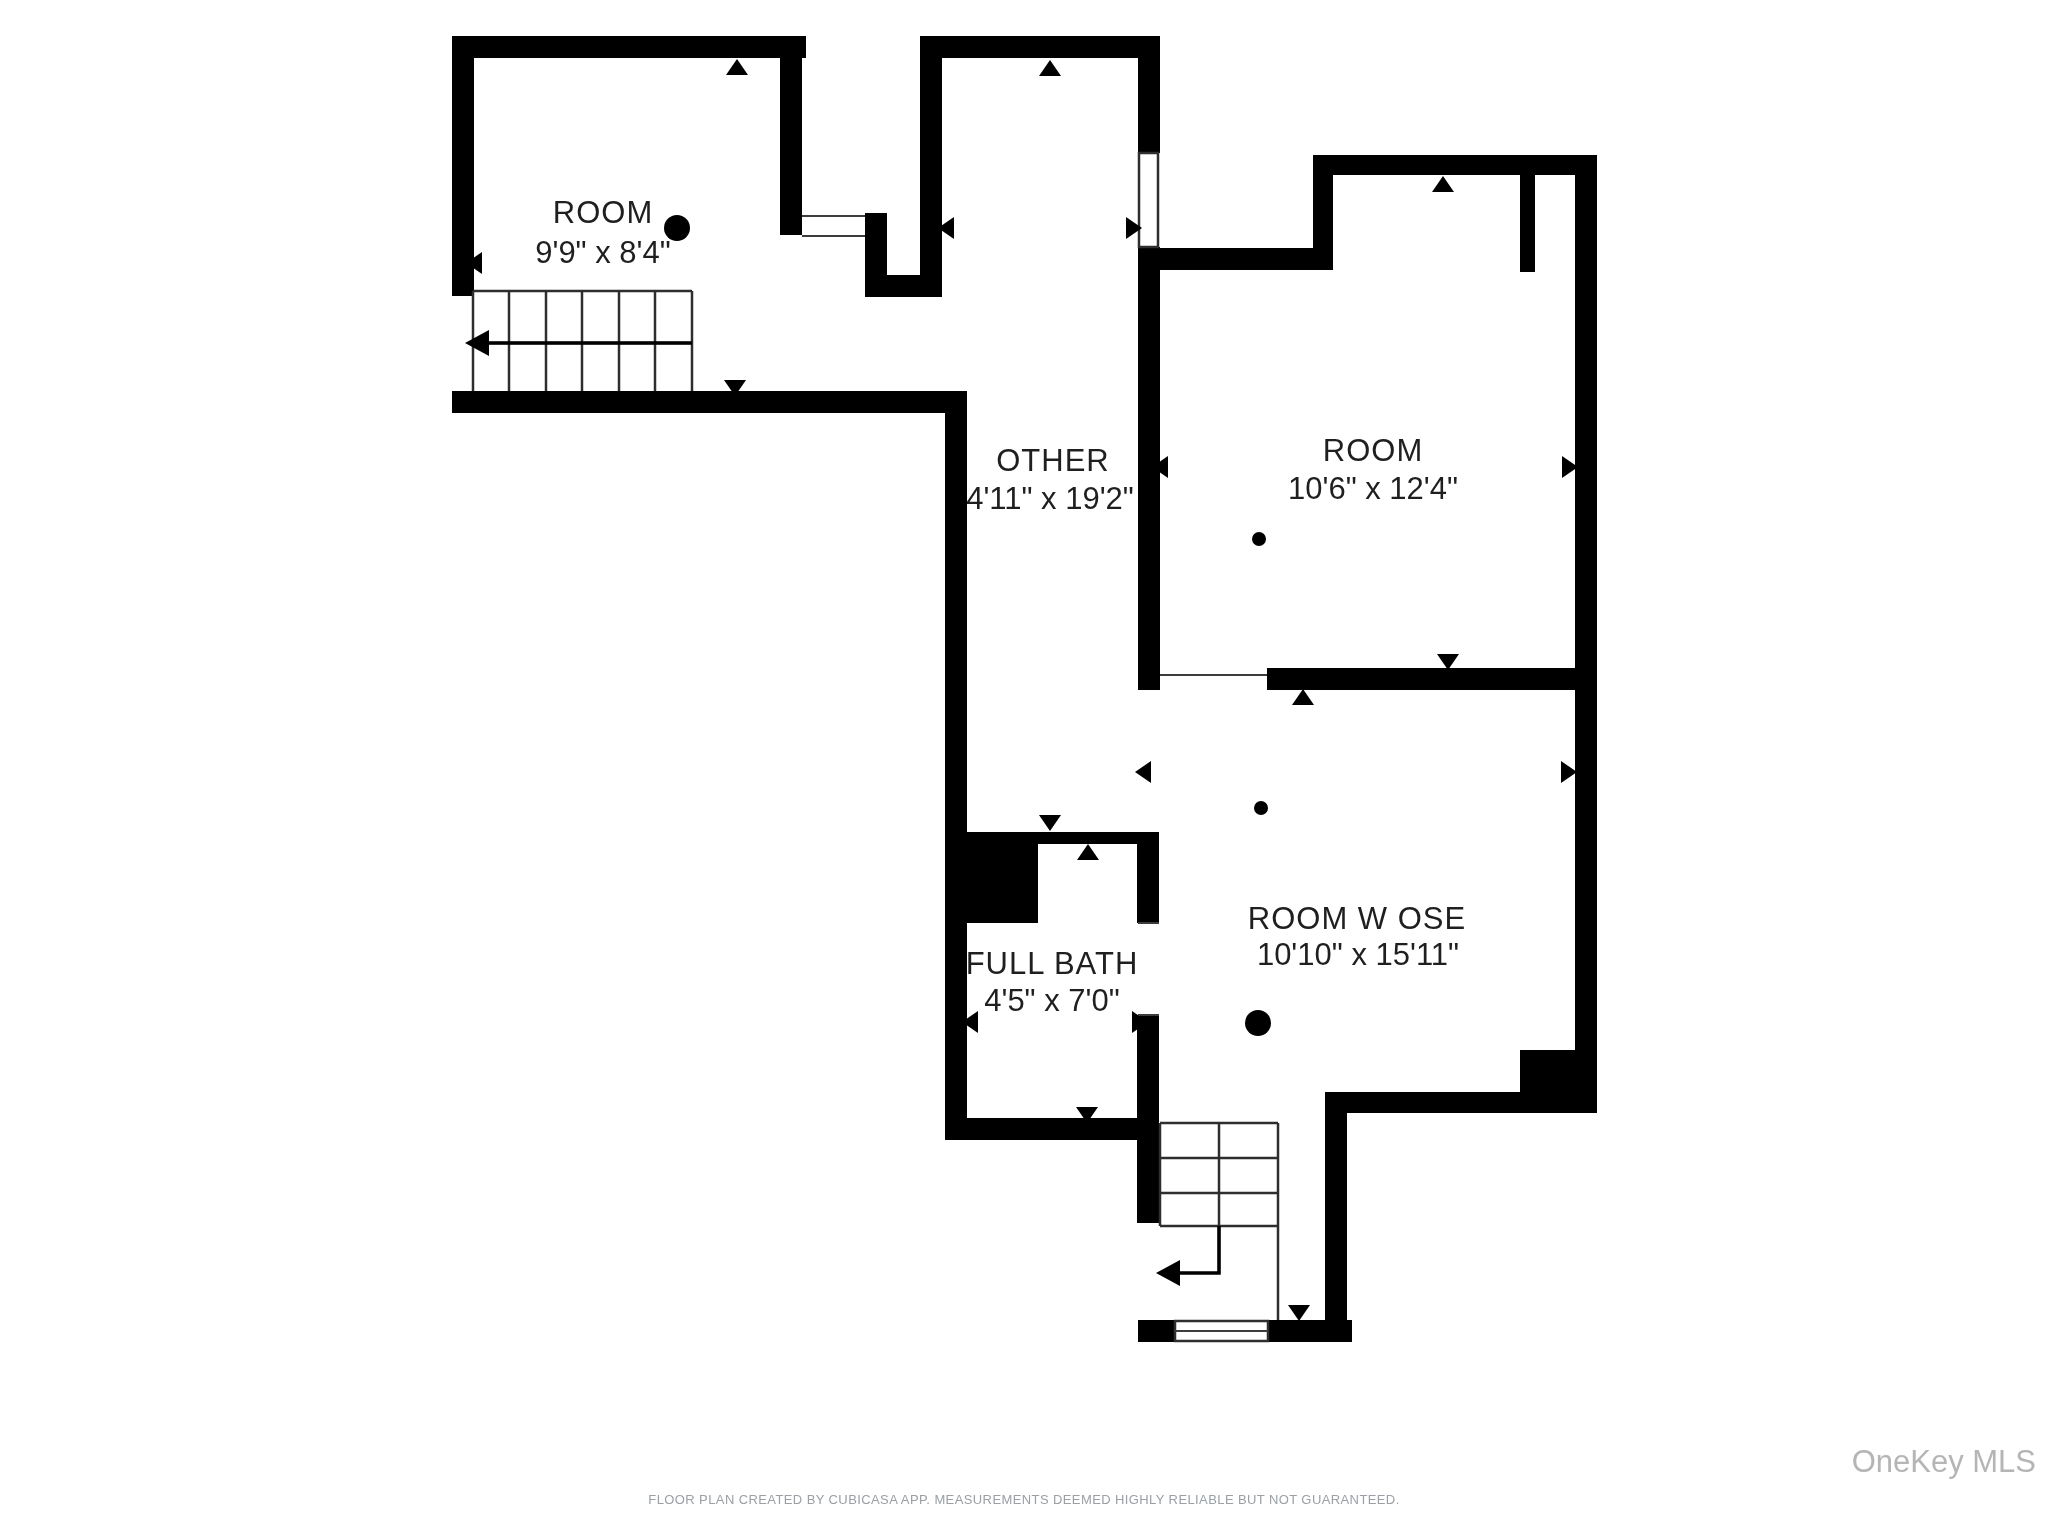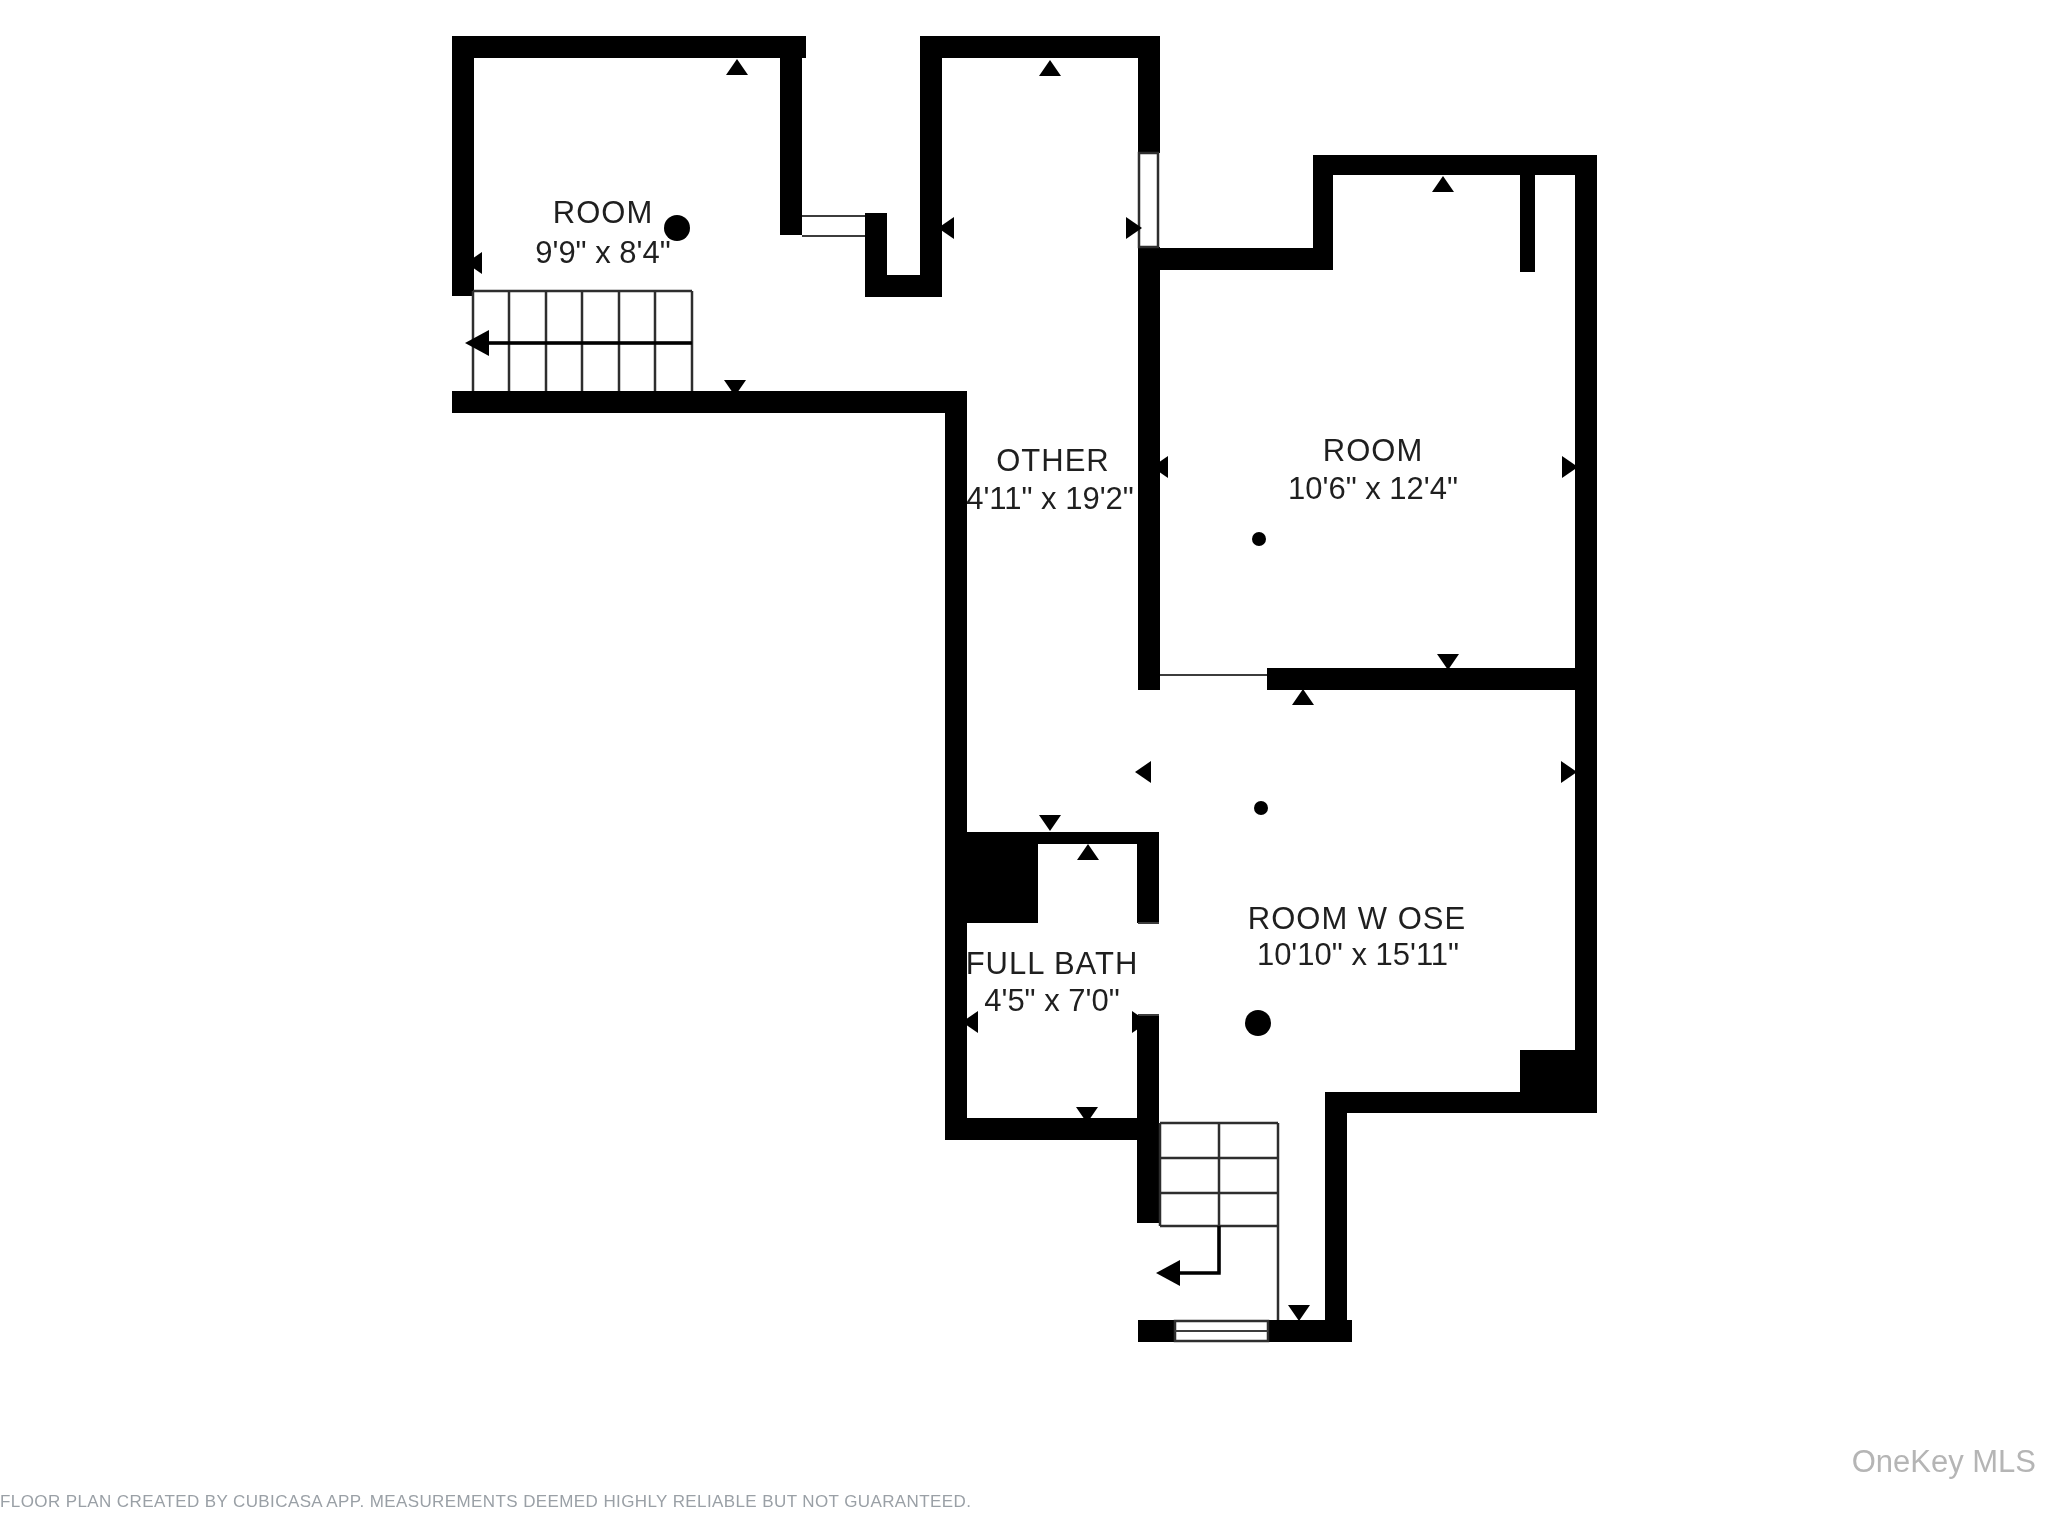--- a/index.html
+++ b/index.html
@@ -14,21 +14,21 @@
   .tline{stroke:var(--thin-line);stroke-width:2;fill:none;}
   .stair{stroke:#2e2e2e;stroke-width:2.5;fill:none;}
   .arrowline{stroke:#000;stroke-width:3.5;fill:none;}
   .tri{fill:#000;}
   .dot{fill:#000;}
   .winbox{fill:#ffffff;stroke:#2e2e2e;stroke-width:2.5;}
   .room-name,.room-dims{fill:var(--label-text);font-size:31px;}
   .room-name{letter-spacing:1px;}
   text{text-anchor:middle;font-family:"Liberation Sans", sans-serif;}
   #footer-note{position:absolute;left:50%;top:1492px;transform:translateX(-50%);
-    width:100%;text-align:left;font-size:17px;letter-spacing:.4px;color:var(--footer-text);}
+    width:100%;text-align:center;font-size:13px;letter-spacing:.4px;color:var(--footer-text);}
   #watermark{position:absolute;right:12px;top:1444px;font-size:31px;color:var(--watermark-text);}
 </style>
 </head>
 <body>
 
 <div id="stage">
   <svg width="2048" height="1536" viewBox="0 0 2048 1536">
 
     <g>
 

